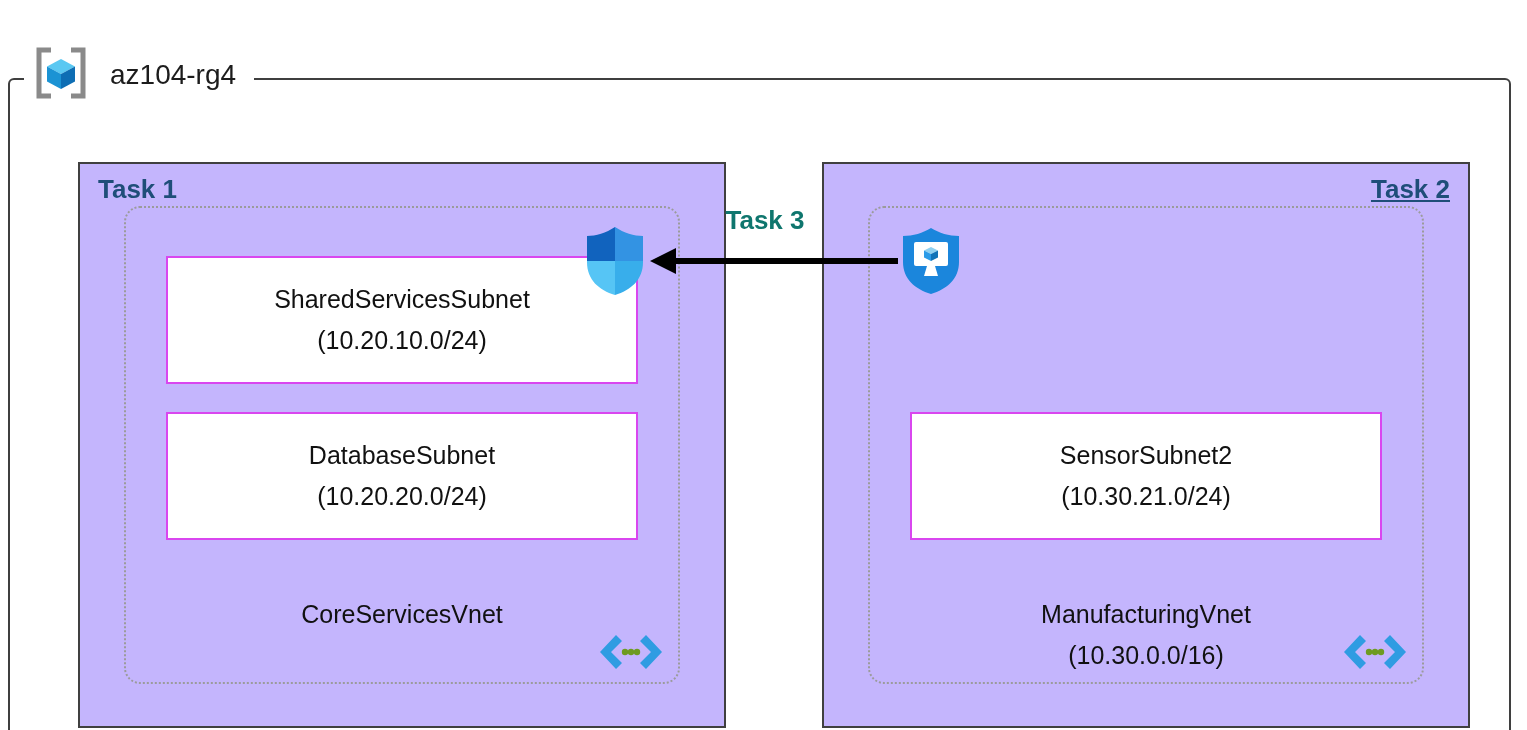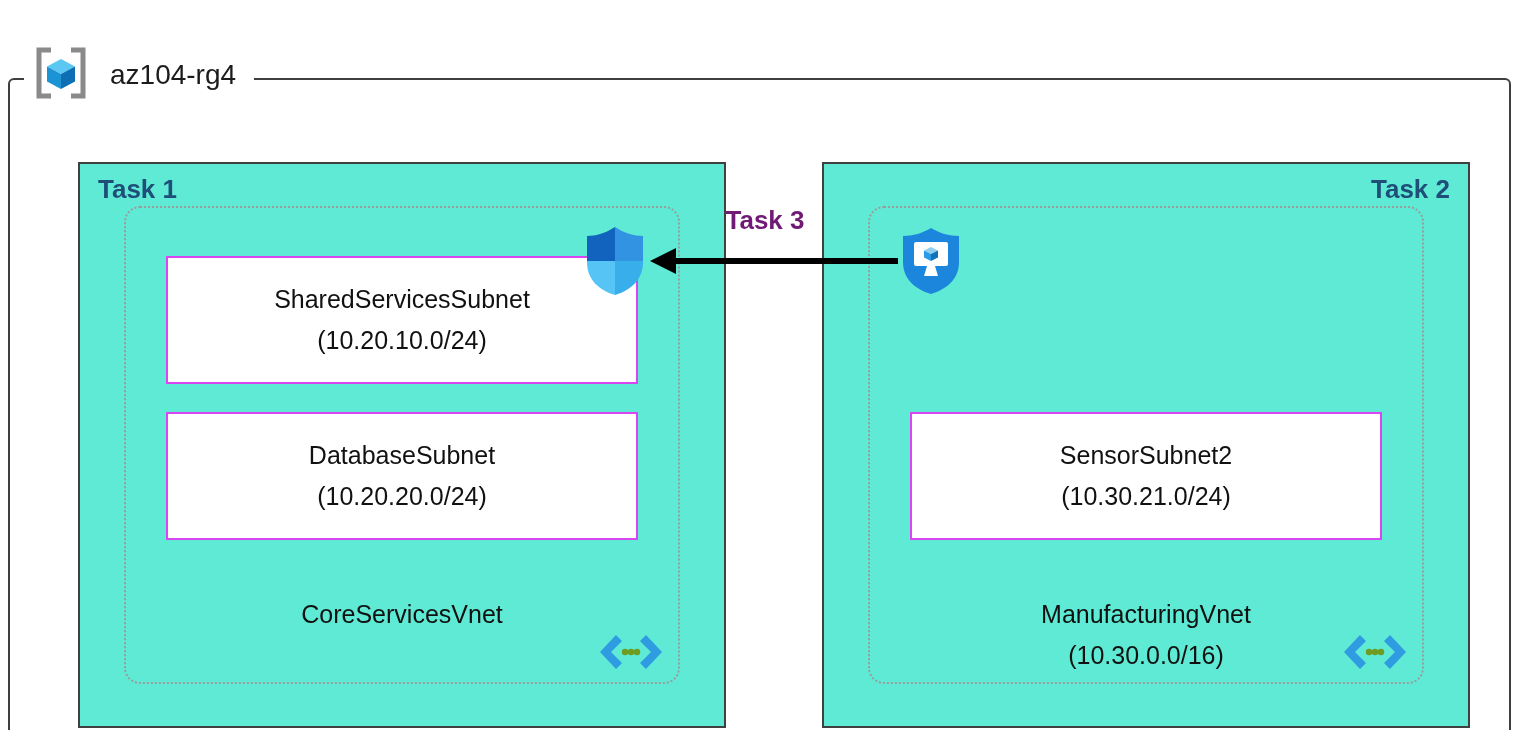--- a/index.html
+++ b/index.html
@@ -7,48 +7,48 @@
   .canvas{position:relative;width:1527px;height:730px;background:#fff;overflow:hidden;margin-top:42px;}
 
   
   .rg-border{position:absolute;left:8px;top:36px;width:1503px;height:686px;
     border:2px solid #3f3f3f;border-radius:6px;box-sizing:border-box;}
   .rg-label{position:absolute;left:24px;top:2px;display:flex;align-items:center;gap:20px;
     background:#ffffff;padding:0 18px 0 8px;z-index:5;}
   .rg-label .rg-text{font-size:28px;color:#1c1c1c;}
 
   
-  .task-box{position:absolute;top:120px;width:648px;height:566px;background:#5eead4;
+  .task-box{position:absolute;top:120px;width:648px;height:566px;background:#c4b5fd;
     border:2px solid #404040;box-sizing:border-box;}
   #task1{left:78px;}
   #task2{left:822px;}
   .task-label{position:absolute;top:10px;font-weight:bold;font-size:26px;color:#1f4e79;}
   #task1 .task-label{left:18px;}
-  #task2 .task-label{right:18px;}
+  #task2 .task-label{right:18px;text-decoration:underline;}
 
   
   .vnet{position:absolute;left:44px;top:42px;width:556px;height:478px;
     border:2px dotted #9b9b9b;border-radius:16px;box-sizing:border-box;}
   .subnet{position:absolute;left:40px;width:472px;height:128px;background:#ffffff;
     border:2px solid #d946ef;box-sizing:border-box;display:flex;flex-direction:column;
     align-items:center;justify-content:center;font-size:25px;color:#111;line-height:1.65;text-align:center;}
   .subnet.s1{top:48px;}
   .subnet.s2{top:204px;}
   .vnet-name{position:absolute;left:0;right:0;top:386px;text-align:center;
     font-size:25px;color:#111;line-height:1.65;}
   .vnet-icon{position:absolute;right:14px;bottom:4px;}
 
   
   .shield-icon{position:absolute;left:584px;top:183px;z-index:6;}
   .monitor-icon{position:absolute;left:901px;top:184px;z-index:6;}
 
   
   .arrow-svg{position:absolute;left:646px;top:197px;z-index:4;}
   .task3-label{position:absolute;left:700px;top:163px;width:130px;text-align:center;
-    font-weight:bold;font-size:26px;color:#701a75;z-index:6;}
+    font-weight:bold;font-size:26px;color:#0f766e;z-index:6;}
 </style>
 </head>
 <body>
 
 <div class="canvas">
 
   <div class="rg-border"></div>
 
   <div class="rg-label">
     <span>

